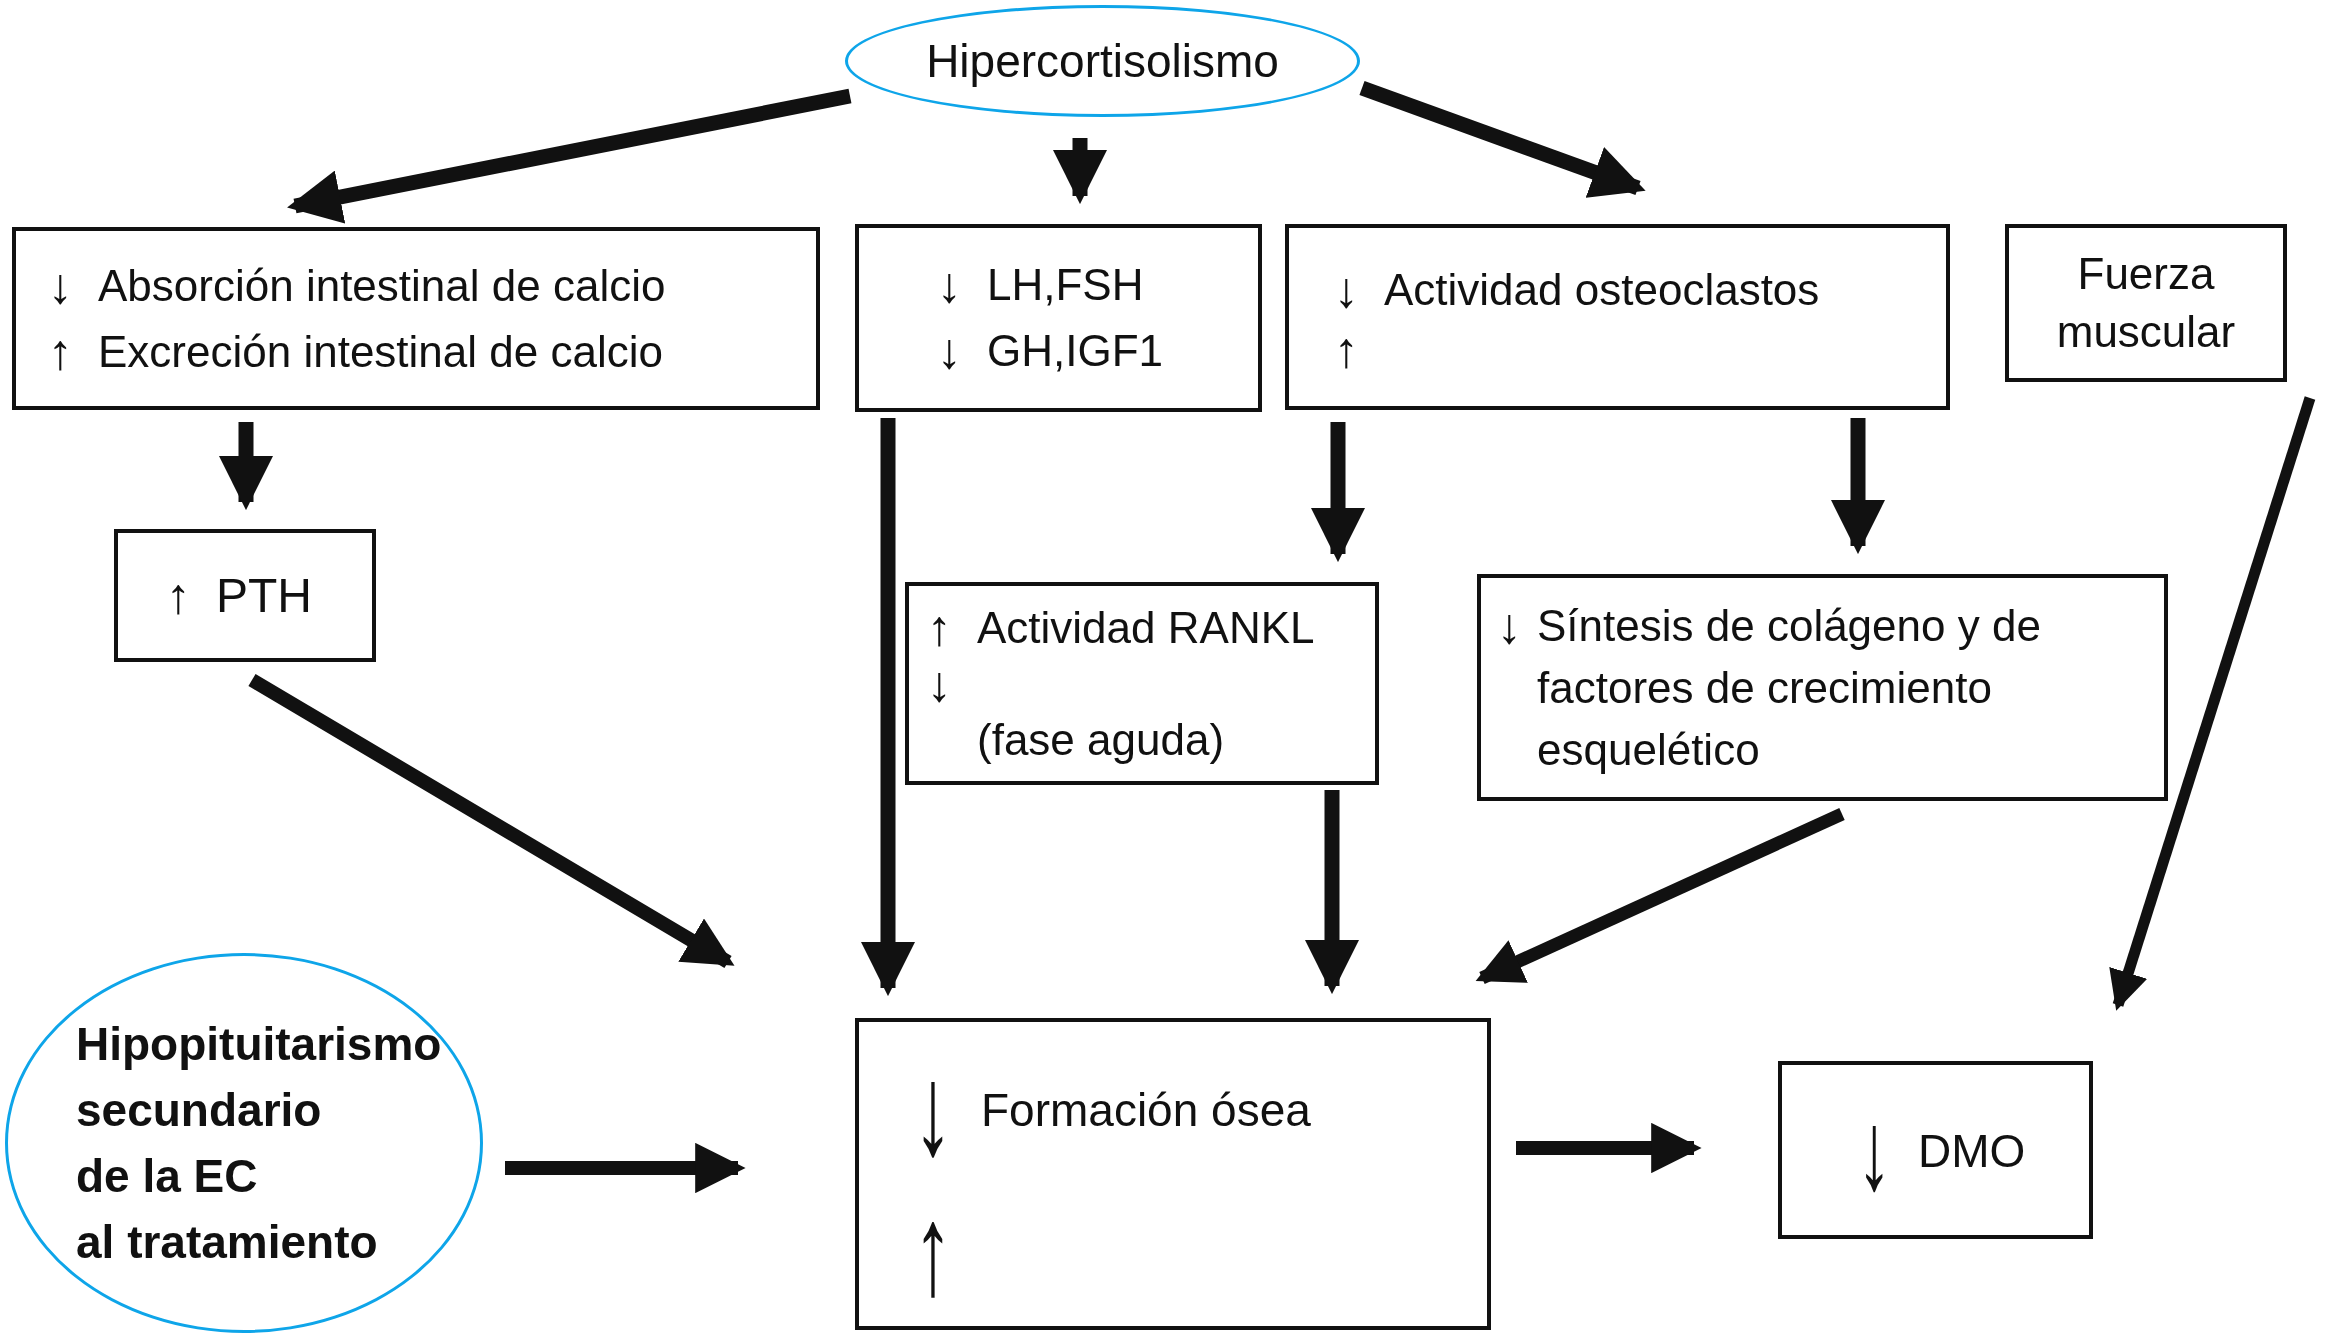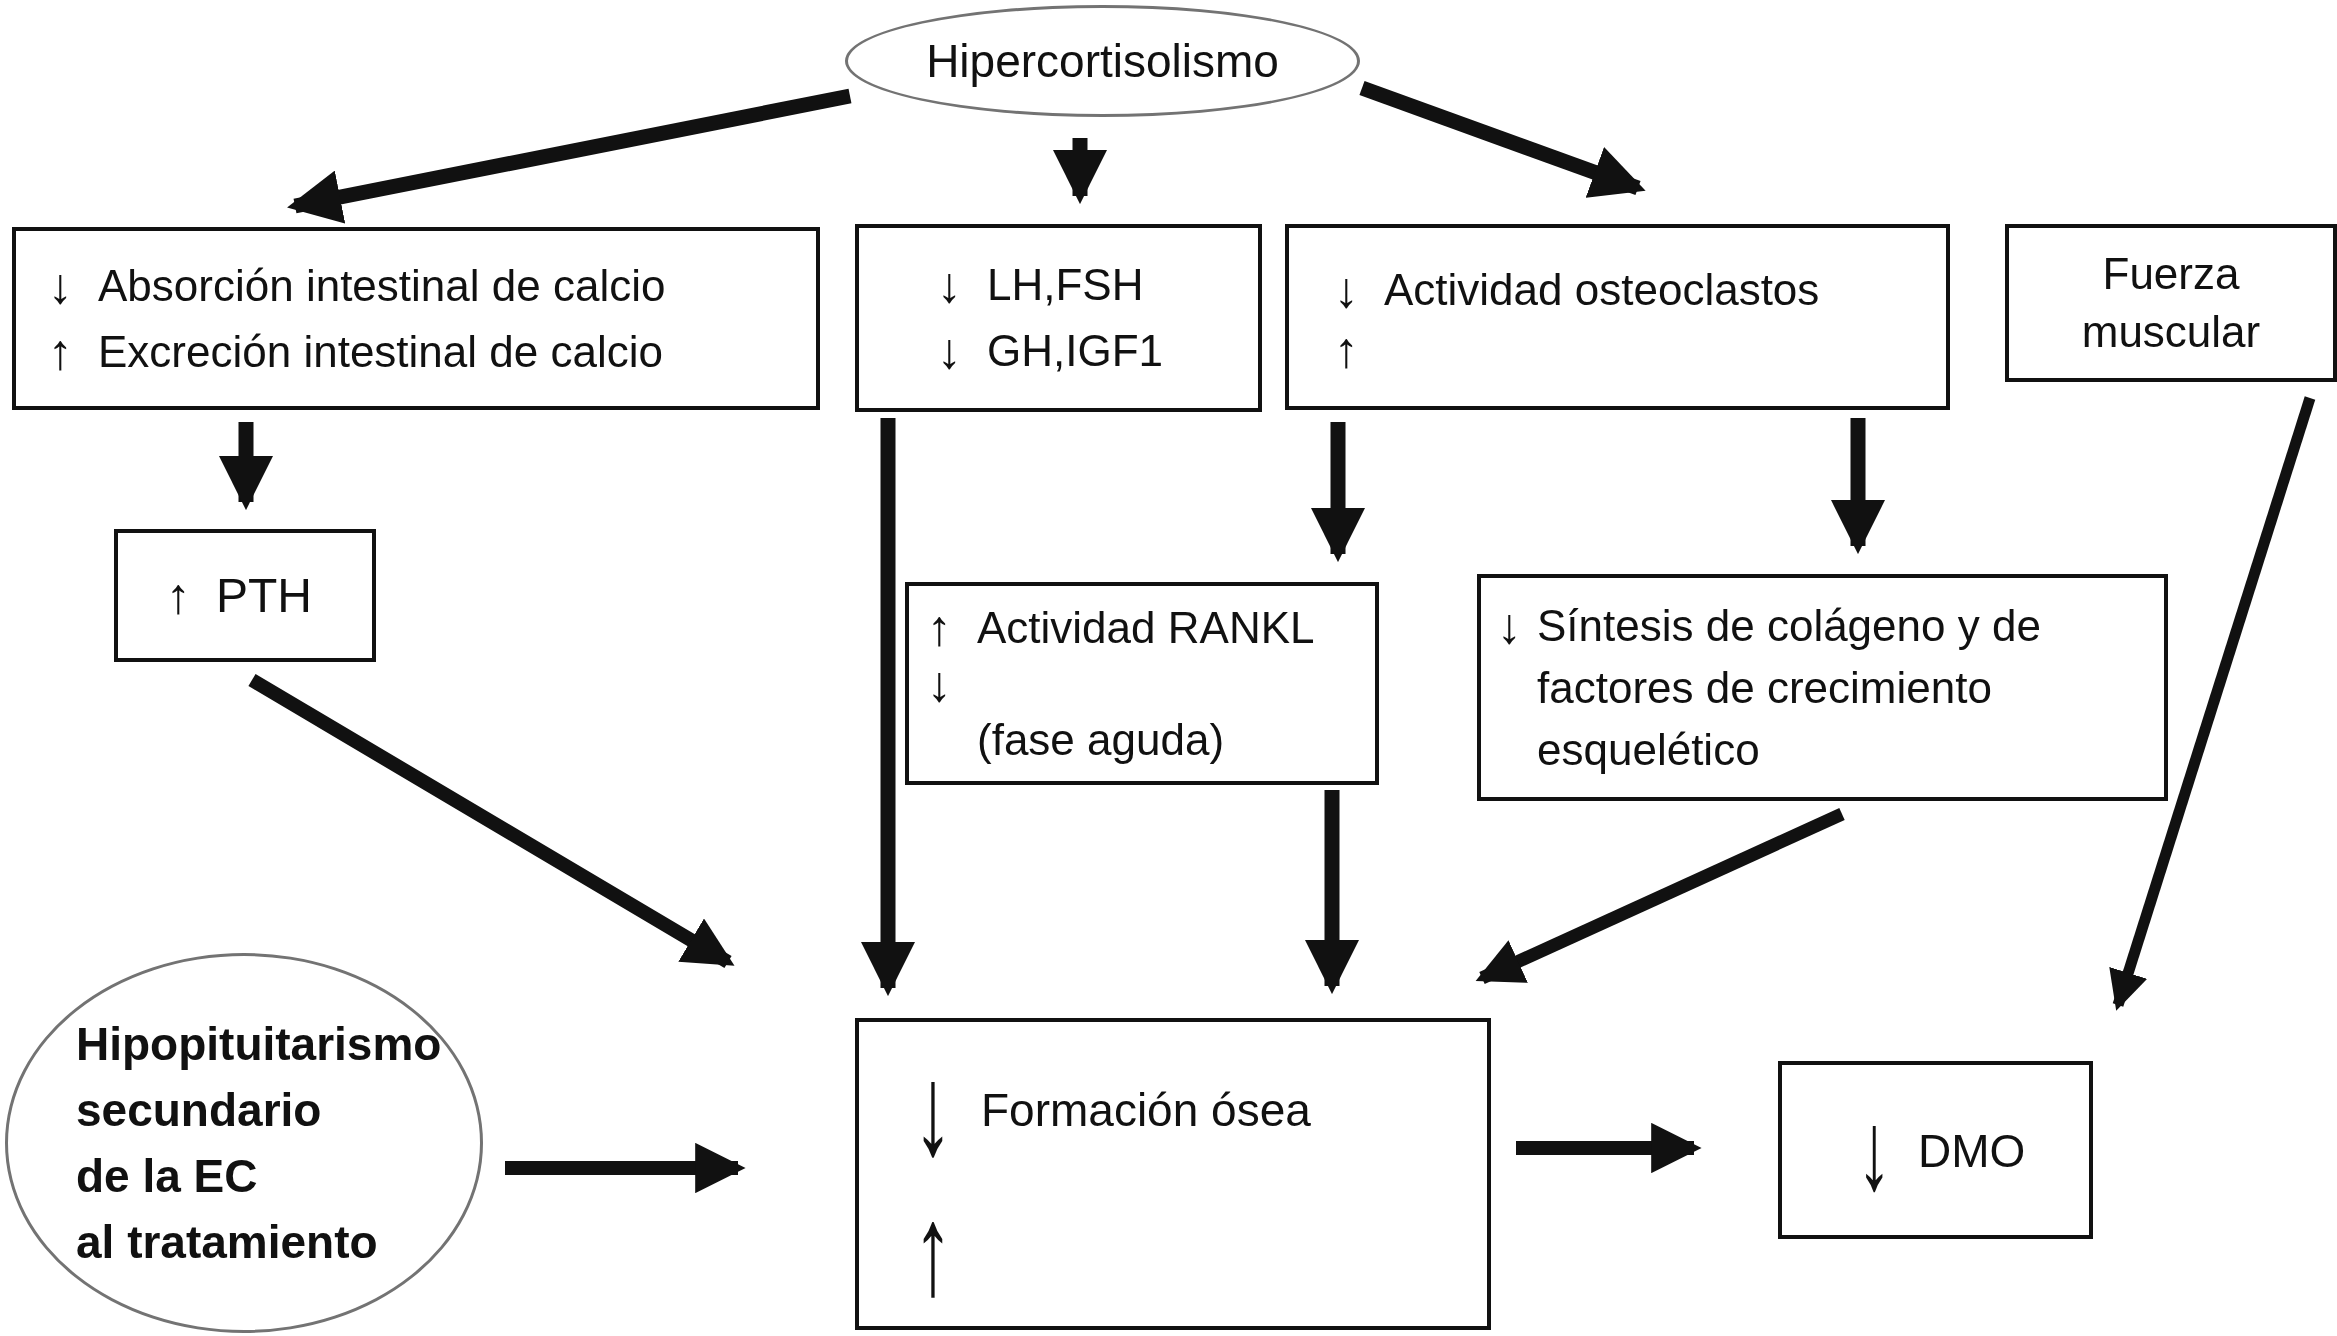--- a/index.html
+++ b/index.html
@@ -10,21 +10,21 @@
     font-family:"Liberation Sans", sans-serif;
     color:#111111;
     overflow:hidden;
   }
   .arrows-layer{position:absolute;left:0;top:0;width:2337px;height:1336px;z-index:1;}
   .arrows-layer line{stroke:#111111;}
   .node{
     position:absolute;z-index:2;background:#ffffff;box-sizing:border-box;
   }
   .box{border:4px solid #111111;}
-  .ellipse{border:3px solid #737373;border-radius:50%;}
+  .ellipse{border:3px solid #0ea5e9;border-radius:50%;}
   .vcenter{
     display:flex;flex-direction:column;justify-content:center;
     height:100%;box-sizing:border-box;
   }
   .line{
     display:flex;align-items:center;
     font-size:44px;line-height:62px;white-space:nowrap;
   }
   .ag{
     display:inline-block;width:50px;flex:0 0 50px;
@@ -114,21 +114,21 @@
       <div class="line">
         <span class="ag">↓</span>
         <span>Actividad osteoclastos</span>
       </div>
       <div class="line">
         <span class="ag">↑</span>
       </div>
     </div>
   </div>
 
-  <div class="node box" style="left:2005px;top:224px;width:332px;height:158px">
+  <div class="node box" style="left:2005px;top:224px;width:282px;height:158px">
     <div class="fuerza-lines">
       <div>Fuerza</div>
       <div>muscular</div>
     </div>
   </div>
 
   <div class="node box" style="left:114px;top:529px;width:262px;height:133px">
     <div class="vcenter" style="padding-left:48px">
       <div class="line" style="font-size:48px">
         <span class="ag">↑</span>

